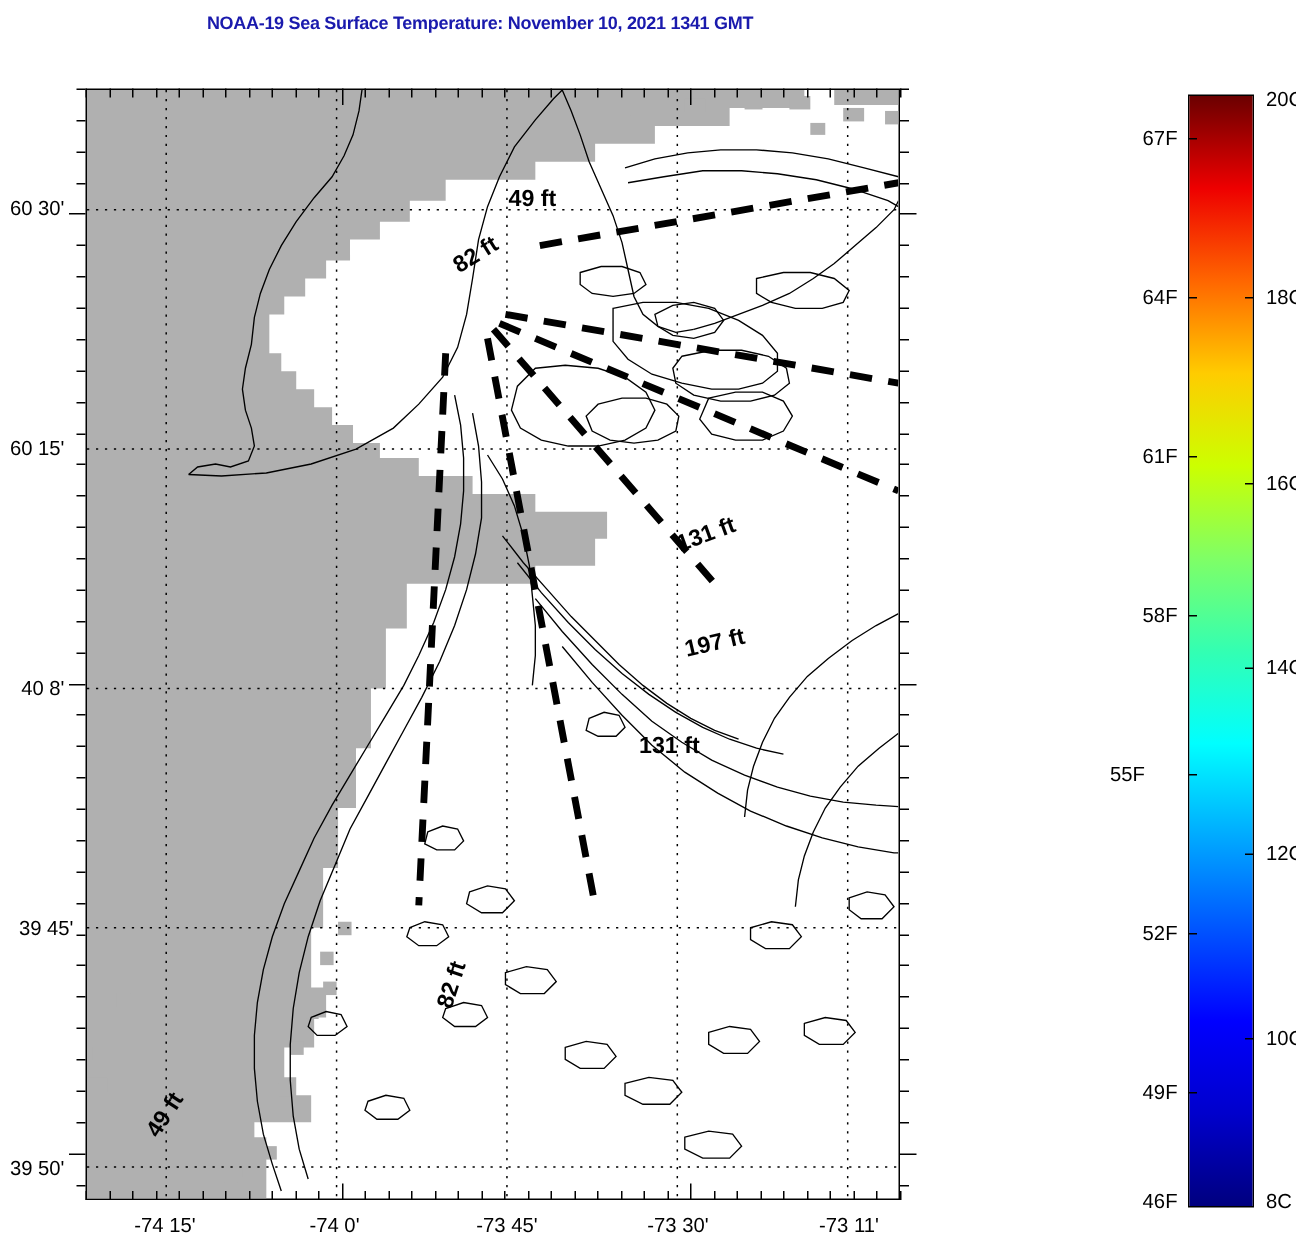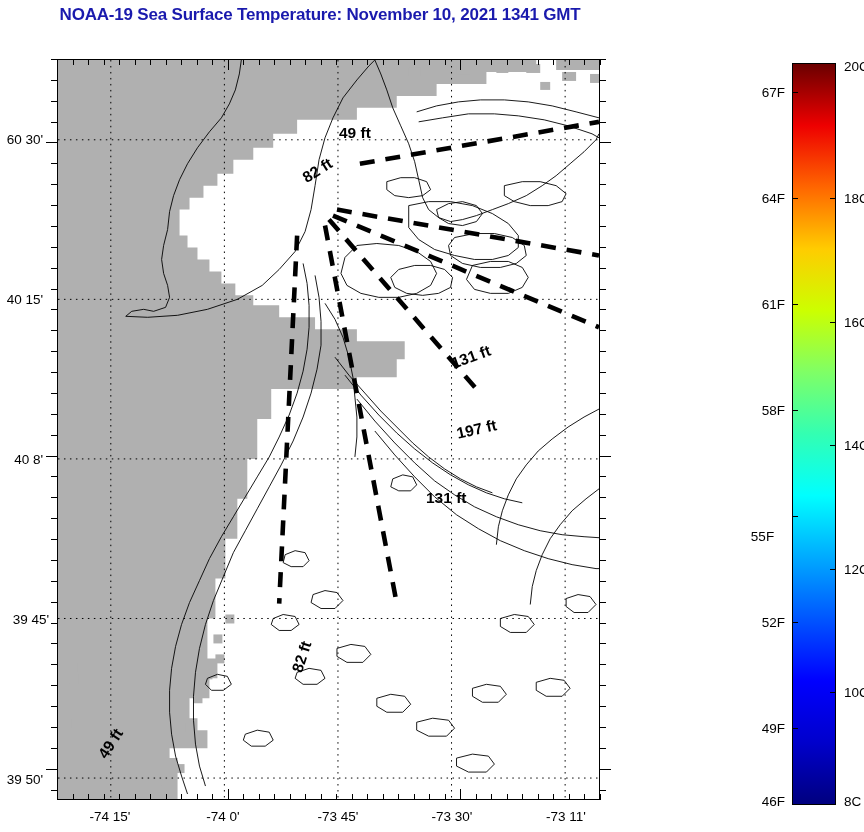--- a/index.html
+++ b/index.html
@@ -3,21 +3,21 @@
 <meta charset="utf-8">
 <style>
   html,body{margin:0;padding:0;background:#fff;}
   body{width:864px;height:832px;position:relative;overflow:hidden;
        font-family:"Liberation Sans",sans-serif;}
 
   #stage{position:absolute;left:0;top:0;width:864px;height:832px;}
 
   
   .title-block{position:absolute;left:0;top:4px;width:640px;text-align:center;}
-  .title-line{color:#1a1aad;font-weight:bold;font-size:17px;line-height:22px;
+  .title-line{color:#1a1aad;font-weight:bold;font-size:12px;line-height:22px;
               white-space:nowrap;letter-spacing:-0.2px;}
 
   
   #plot{position:absolute;left:57px;top:59px;width:543px;height:741px;
         border:1.5px solid #000;box-sizing:border-box;background:#fff;overflow:hidden;}
   #mapsvg{position:absolute;left:0;top:0;width:100%;height:100%;display:block;}
 
   
   .axis{position:absolute;}
   .tick{position:absolute;background:#000;}
@@ -367,39 +367,39 @@
 
   <div id="xlabels">
       <div class="axlabel xlab" style="left: 110px; top: 809px;">-74 15'</div>
       <div class="axlabel xlab" style="left: 223px; top: 809px;">-74 0'</div>
       <div class="axlabel xlab" style="left: 338px; top: 809px;">-73 45'</div>
       <div class="axlabel xlab" style="left: 452px; top: 809px;">-73 30'</div>
       <div class="axlabel xlab" style="left: 566px; top: 809px;">-73 11'</div>
     </div>
   <div id="ylabels">
       <div class="axlabel ylab" style="left: 0px; width: 43px; top: 139px;">60 30'</div>
-      <div class="axlabel ylab" style="left: 0px; width: 43px; top: 299px;">40 15'</div>
+      <div class="axlabel ylab" style="left: 0px; width: 43px; top: 299px;">60 15'</div>
       <div class="axlabel ylab" style="left: 0px; width: 43px; top: 459px;">40 8'</div>
       <div class="axlabel ylab" style="left: 6px; width: 43px; top: 619px;">39 45'</div>
       <div class="axlabel ylab" style="left: 0px; width: 43px; top: 779px;">39 50'</div>
     </div>
 
   <div id="cbar">
     <div id="cbar-grad" style="background: linear-gradient(rgb(107, 0, 0) 0%, rgb(238, 0, 0) 8.33%, rgb(255, 102, 0) 16.67%, rgb(255, 204, 0) 25%, rgb(204, 255, 0) 33.33%, rgb(127, 255, 102) 41.67%, rgb(51, 255, 178) 50%, rgb(0, 255, 255) 58.33%, rgb(0, 170, 255) 66.67%, rgb(0, 85, 255) 75%, rgb(0, 0, 255) 83.33%, rgb(0, 0, 204) 91.67%, rgb(0, 0, 127) 100%);"></div>
   </div>
   <div id="cbar-labels-f">
       <div class="cb-lab" style="position: absolute; top: 92px; left: 740px; width: 45px; text-align: right;">67F</div>
       <div class="cb-tick" style="top: 92px; left: 792px; width: 6px;"></div>
       <div class="cb-lab" style="position: absolute; top: 198px; left: 740px; width: 45px; text-align: right;">64F</div>
       <div class="cb-tick" style="top: 198px; left: 792px; width: 6px;"></div>
       <div class="cb-lab" style="position: absolute; top: 304px; left: 740px; width: 45px; text-align: right;">61F</div>
       <div class="cb-tick" style="top: 304px; left: 792px; width: 6px;"></div>
       <div class="cb-lab" style="position: absolute; top: 410px; left: 740px; width: 45px; text-align: right;">58F</div>
       <div class="cb-tick" style="top: 410px; left: 792px; width: 6px;"></div>
-      <div class="cb-lab" style="position: absolute; top: 536px; left: 740px; width: 45px; text-align: center;">55F</div>
+      <div class="cb-lab" style="position: absolute; top: 516px; left: 740px; width: 45px; text-align: left;">55F</div>
       <div class="cb-tick" style="top: 516px; left: 792px; width: 6px;"></div>
       <div class="cb-lab" style="position: absolute; top: 622px; left: 740px; width: 45px; text-align: right;">52F</div>
       <div class="cb-tick" style="top: 622px; left: 792px; width: 6px;"></div>
       <div class="cb-lab" style="position: absolute; top: 728px; left: 740px; width: 45px; text-align: right;">49F</div>
       <div class="cb-tick" style="top: 728px; left: 792px; width: 6px;"></div>
       <div class="cb-lab" style="position: absolute; top: 801px; left: 740px; width: 45px; text-align: right;">46F</div>
     </div>
   <div id="cbar-labels-c">
       <div class="cb-lab" style="position: absolute; top: 66px; left: 844px;">20C</div>
       <div class="cb-lab" style="position: absolute; top: 198px; left: 844px;">18C</div>

